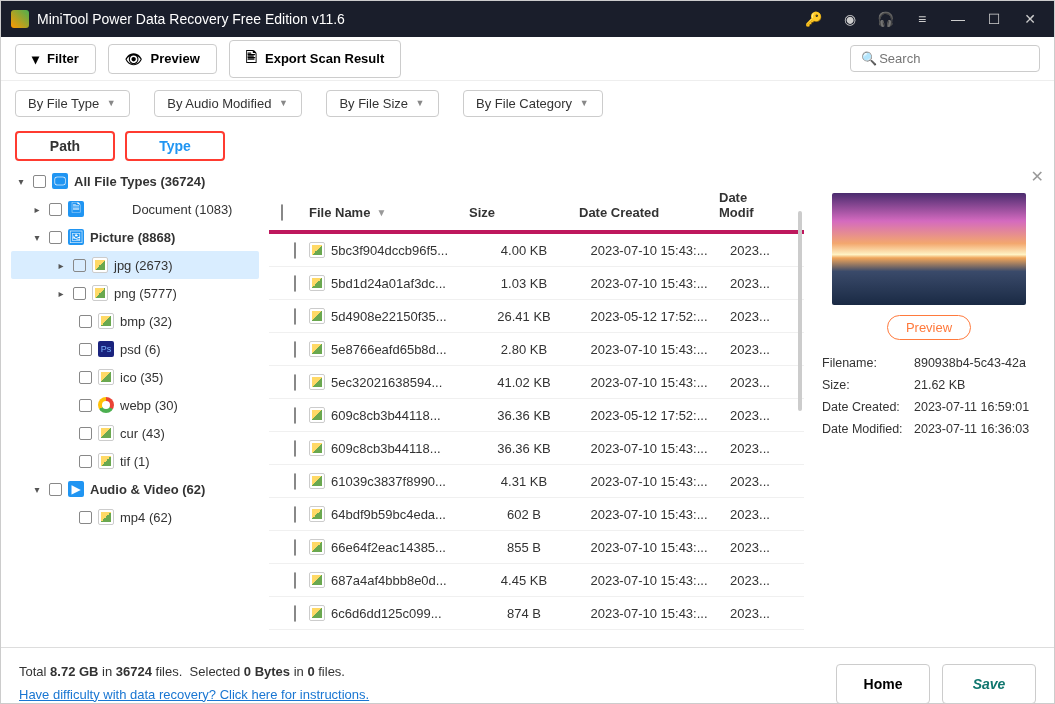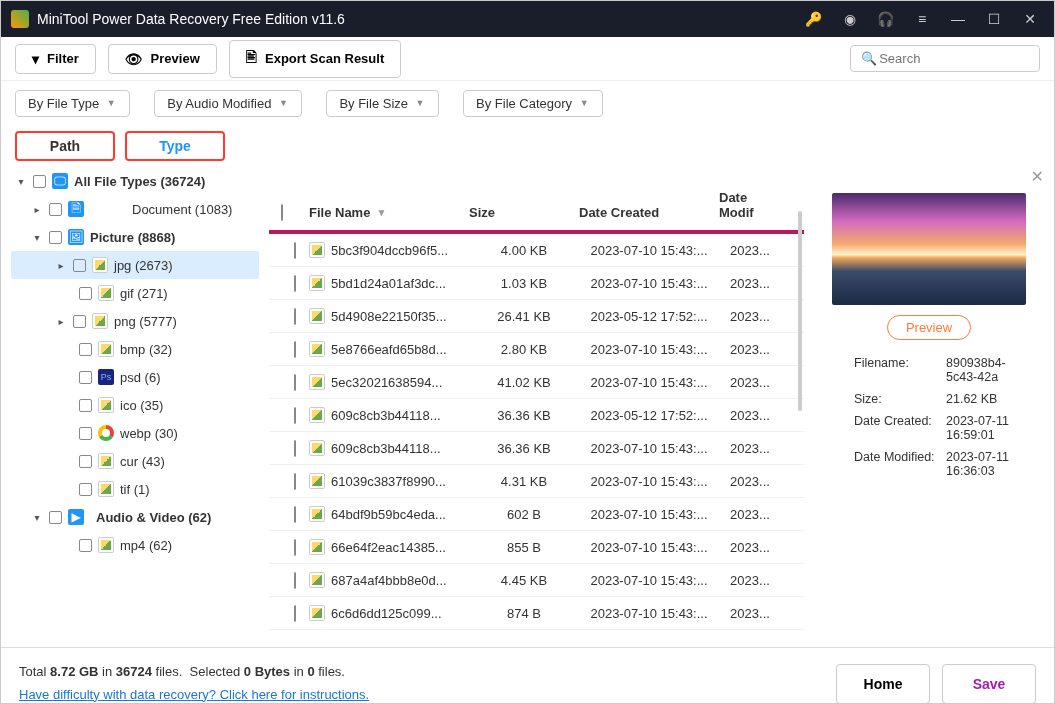--- a/index.html
+++ b/index.html
@@ -67,30 +67,30 @@
 .trow .mod { width: 62px; }
 .tbody { height: 420px; overflow-y: auto; }
 .scrollbar-hint { position: absolute; right: 2px; top: 50px; width: 4px; height: 200px; background: #ccc; border-radius: 2px; }
 
 
 .detail { width: 250px; padding: 10px 18px; position: relative; }
 .detail .close { position: absolute; right: 10px; top: 6px; color: #999; cursor: pointer; font-size: 16px; }
 .preview-img { width: 194px; height: 112px; margin: 22px auto 10px; border-radius: 2px; background: linear-gradient(to bottom, #4a2b6e 0%, #d46abf 25%, #f3a76e 45%, #fff3c4 55%, #f0a55a 58%, #3a4a6a 70%, #1a2a44 100%); position: relative; }
 .preview-btn { display: block; margin: 10px auto 16px; border: 1px solid #ff7a3d; color: #ff7a3d; background: #fff; border-radius: 14px; padding: 4px 18px; cursor: pointer; font-size: 13px; }
 .kv { display: flex; margin: 8px 0; font-size: 12.5px; }
-.kv .k { width: 92px; margin-left: 32px; }
+.kv .k { width: 92px; }
 .kv .v { flex: 1; }
 
 
 .bottom { height: 72px; border-top: 1px solid #ddd; display: flex; align-items: center; padding: 0 18px; gap: 12px; }
 .bottom .info { font-size: 13px; line-height: 1.7; }
 .bottom .info .link { color: #1976d2; text-decoration: underline; cursor: pointer; }
 .bottom .spacer { flex: 1; }
 .bigbtn { width: 94px; height: 40px; border: 1px solid #ccc; background: #fff; border-radius: 4px; font-size: 14px; cursor: pointer; font-weight: 600; text-align: center; }
-.bigbtn.disabled { color: #a21caf; }
+.bigbtn.disabled { color: #0f766e; font-style: italic; }
 
 .sortarrow { color: #999; font-size: 10px; }
 </style>
 </head>
 <body>
 
 <div class="titlebar">
   <div class="logo"></div>
   <div class="title">MiniTool Power Data Recovery Free Edition v11.6</div>
   <div class="spacer"></div>
@@ -166,25 +166,20 @@
         <span class="checkbox"></span>
         <span class="ficon pic">🖼</span>
         <span class="label" style="font-weight:600;">Picture (8868)</span>
       </div>
     <div class="treeitem indent2 selected">
         <span class="chev">▸</span>
         <span class="checkbox"></span>
         <span class="ficon img"></span>
         <span class="label">jpg (2673)</span>
       </div>
-    <div class="treeitem indent3">
-        <span class="checkbox"></span>
-        <span class="ficon img"></span>
-        <span class="label">gif (271)</span>
-      </div>
     <div class="treeitem indent2">
         <span class="chev">▸</span>
         <span class="checkbox"></span>
         <span class="ficon img"></span>
         <span class="label">png (5777)</span>
       </div>
     <div class="treeitem indent3">
         <span class="checkbox"></span>
         <span class="ficon img"></span>
         <span class="label">bmp (32)</span>
@@ -211,21 +206,21 @@
       </div>
     <div class="treeitem indent3">
         <span class="checkbox"></span>
         <span class="ficon img"></span>
         <span class="label">tif (1)</span>
       </div>
     <div class="treeitem indent1">
         <span class="chev">▾</span>
         <span class="checkbox"></span>
         <span class="ficon av">▶</span>
-        <span class="label" style="font-weight:600;margin-left:6px;">Audio &amp; Video (62)</span>
+        <span class="label" style="font-weight:600;">Audio &amp; Video (62)</span>
       </div>
     <div class="treeitem indent3">
         <span class="checkbox"></span>
         <span class="ficon img"></span>
         <span class="label">mp4 (62)</span>
       </div>
   </div>
 
   <div class="tablewrap">
     <div class="thead">

